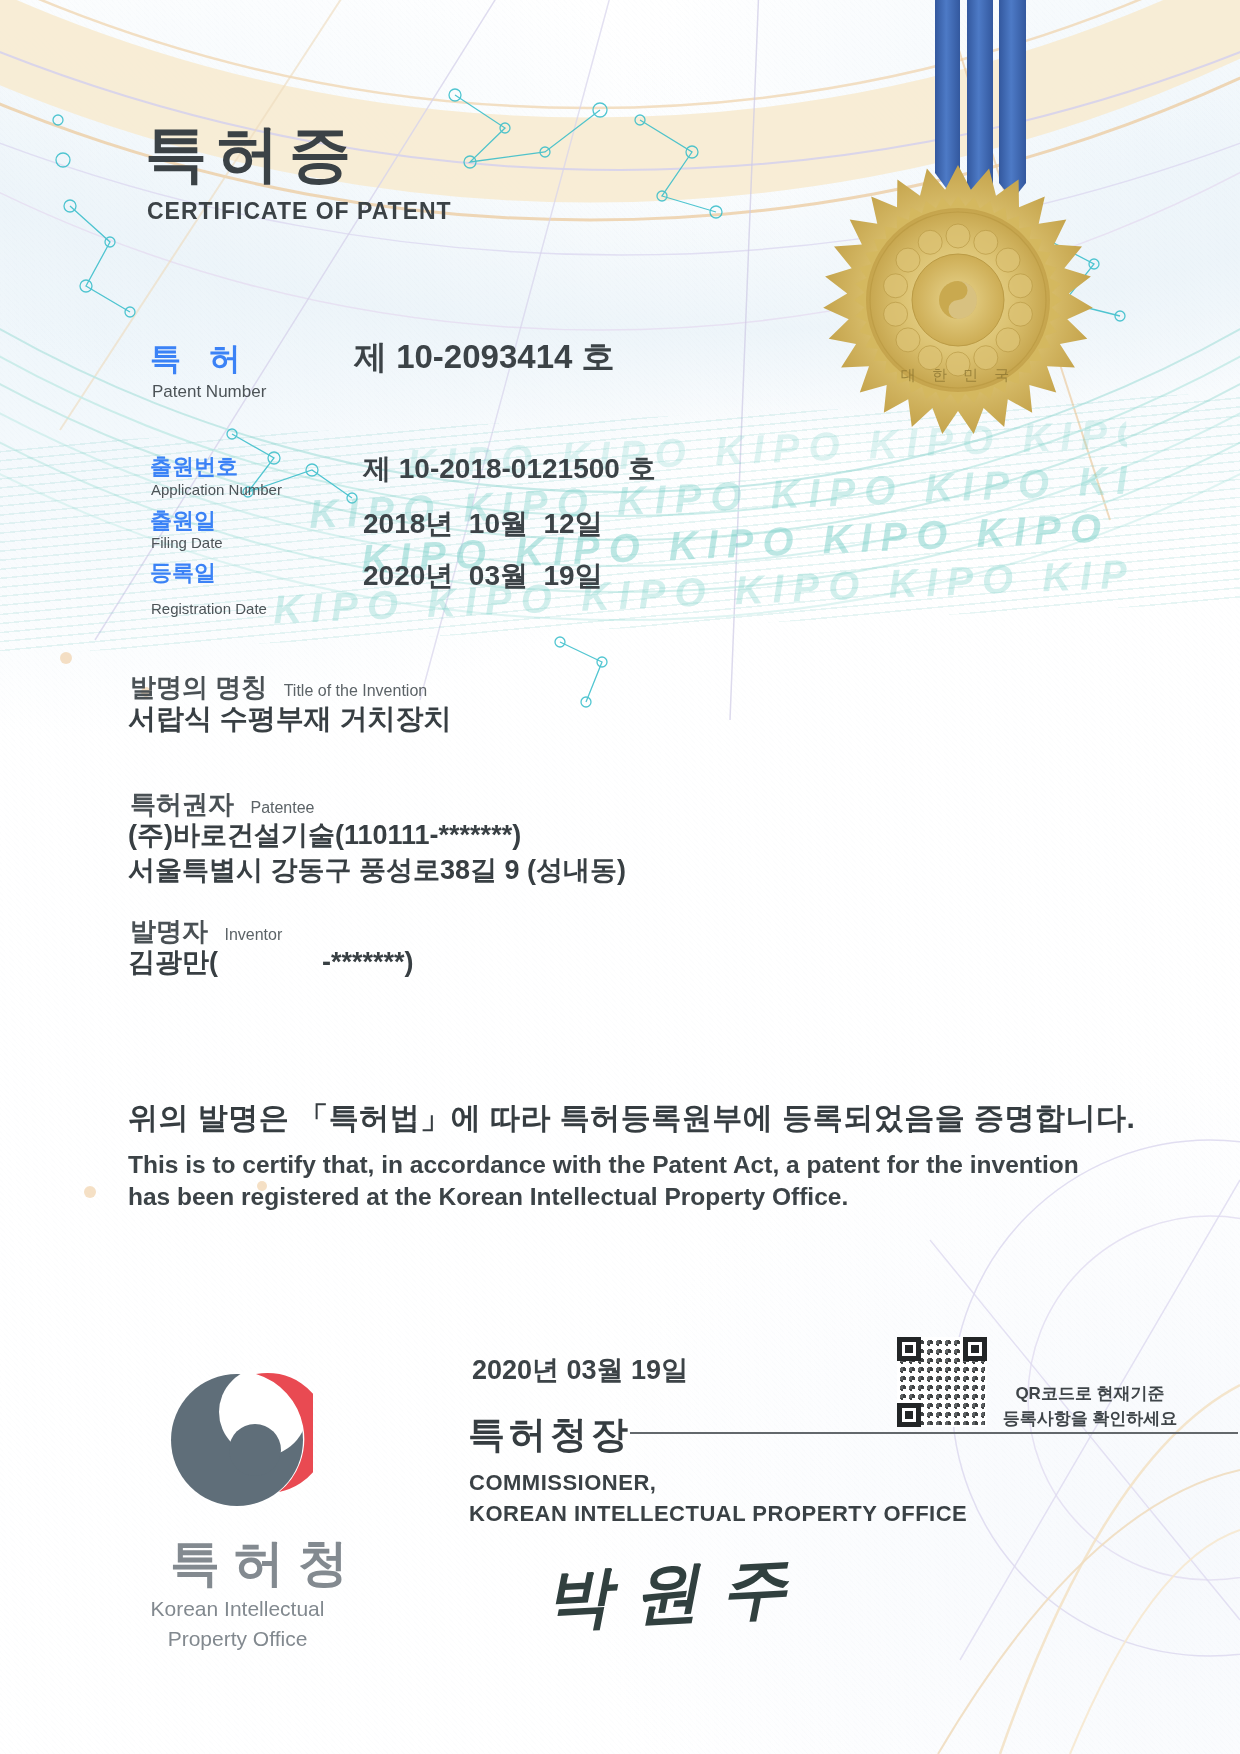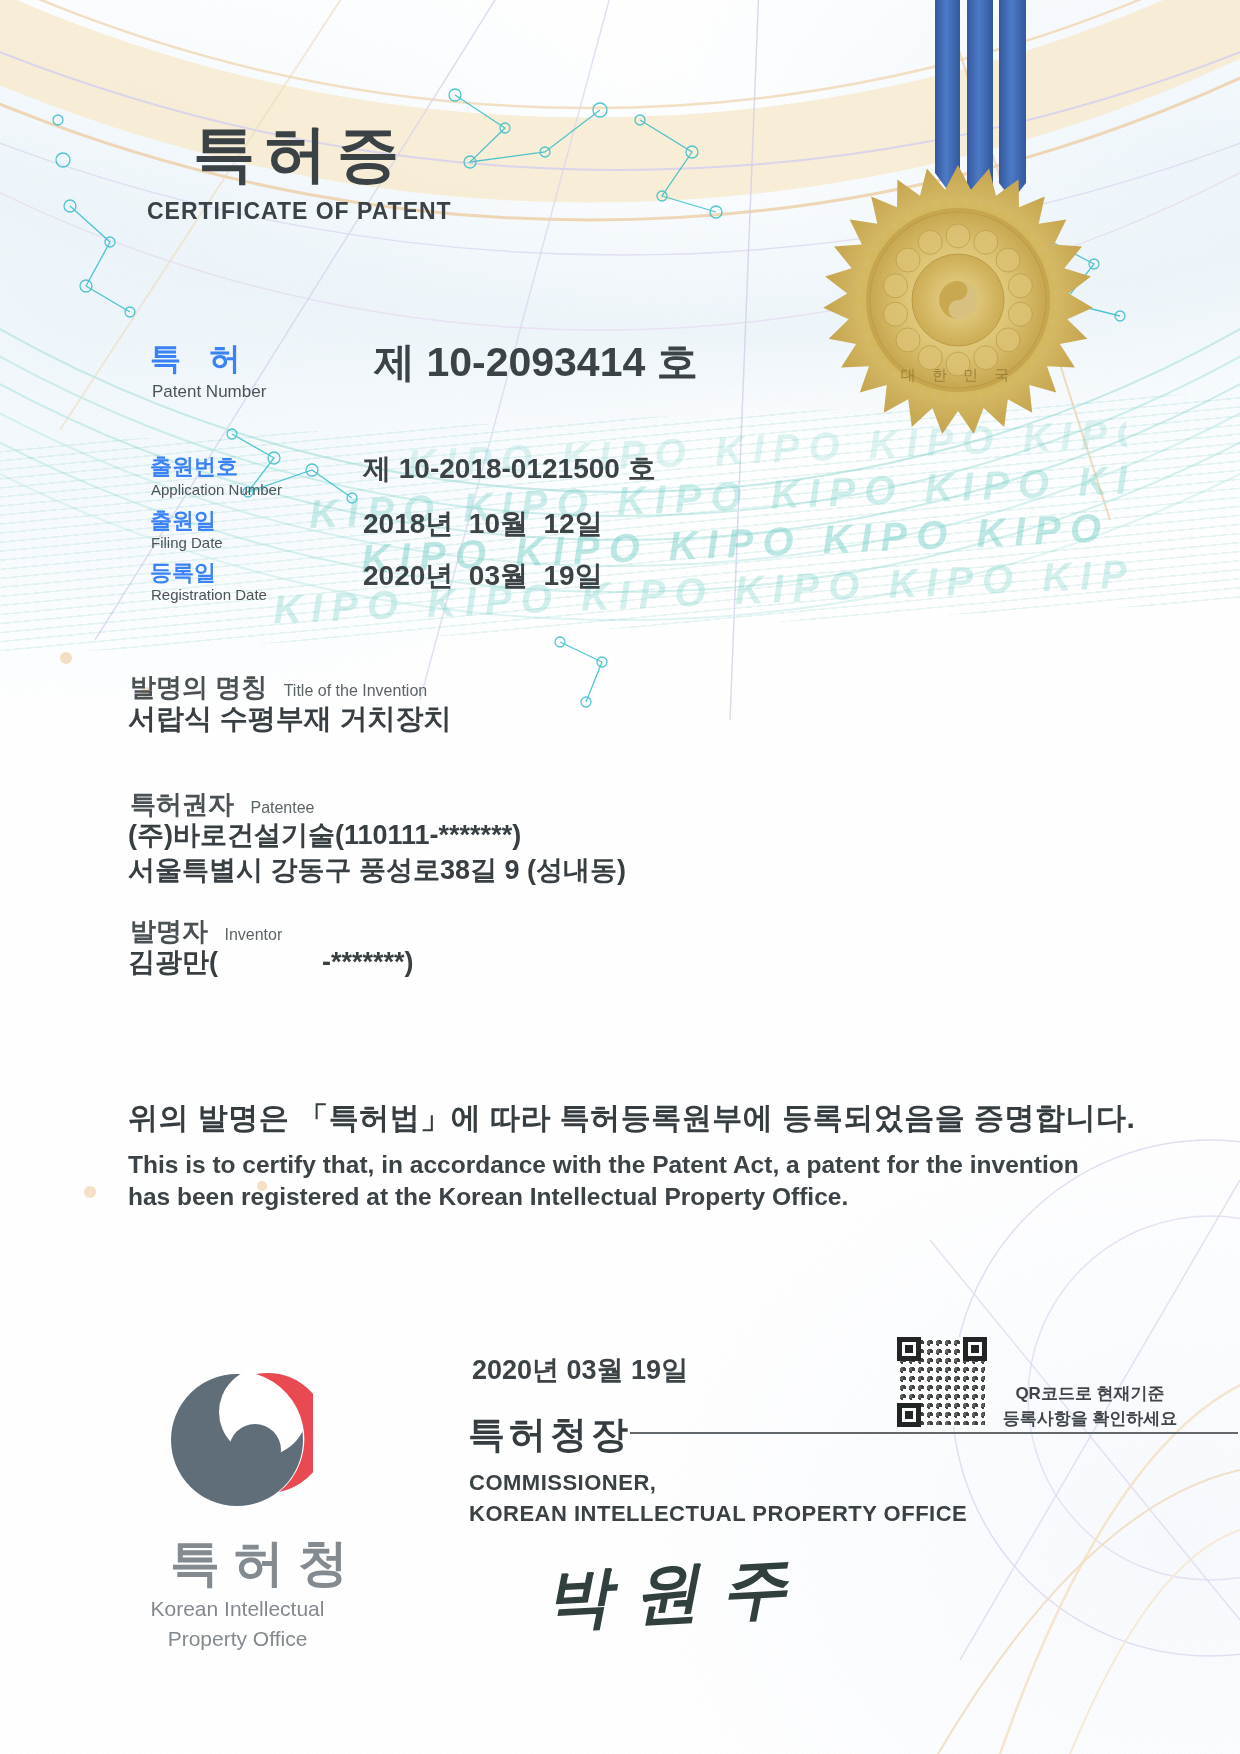--- a/index.html
+++ b/index.html
@@ -31,21 +31,21 @@
   .ribbon{position:absolute;top:0;z-index:2;
     background:linear-gradient(90deg,#33589e,#4d7ac6 45%,#33589e);
     clip-path:polygon(0 0,100% 0,100% calc(100% - 17px),50% 100%,0 calc(100% - 17px));}
   #ribbon-a{left:935px;width:25px;height:190px;}
   #ribbon-b{left:967px;width:26px;height:258px;}
   #ribbon-c{left:999px;width:27px;height:200px;}
   .seal{position:absolute;left:813px;top:155px;z-index:3;}
 
   
   .abs{position:absolute;z-index:4;}
-  .ko-title{font-size:62px;font-weight:700;color:#3b4246;letter-spacing:10px;margin-left:48px;}
+  .ko-title{font-size:62px;font-weight:700;color:#3b4246;letter-spacing:10px;}
   .en-title{font-size:23px;font-weight:700;color:#3b4246;letter-spacing:1px;}
   .flabel{font-weight:700;color:#3b82f6;}
   .fsub{font-weight:400;color:#4c5357;}
   .fv{font-weight:700;color:#3c4347;white-space:pre;}
   .sect-label{font-size:26px;font-weight:700;color:#4a5155;}
   .sect-sub{font-size:16px;font-weight:400;color:#5c6367;margin-left:12px;}
   .big{font-size:27px;font-weight:700;color:#383f43;}
   .statement-ko{font-size:30px;font-weight:700;color:#363d41;letter-spacing:.5px;}
   .statement-en{font-size:24.5px;font-weight:600;color:#3c4347;margin-top:10px;line-height:1.32;}
   .issue-date{font-size:27px;font-weight:600;color:#3c4347;}
@@ -200,32 +200,32 @@
     <circle r="19" fill="#c9a94f"></circle>
     <path d="M 0 -19 A 19 19 0 0 1 0 19 A 9.5 9.5 0 0 1 0 0 A 9.5 9.5 0 0 0 0 -19 Z" fill="#fff" opacity=".28"></path>
     <text y="80" text-anchor="middle" font-size="15" letter-spacing="6" fill="#8a7430" opacity=".75">대 한 민 국</text>
   </svg>
 
   <div class="abs ko-title" style="left:145px;top:112px;">특허증</div>
   <div class="abs en-title" style="left:147px;top:198px;">CERTIFICATE OF PATENT</div>
 
   <div class="abs flabel" style="left:150px;top:338px;font-size:31px;letter-spacing:10px;">특 허</div>
   <div class="abs fsub" style="left:152px;top:382px;font-size:17px;">Patent Number</div>
-  <div class="abs fv" style="left:374px;top:335px;font-size:41px;">제 10-2093414 호</div>
+  <div class="abs fv" style="left:354px;top:335px;font-size:33px;">제 10-2093414 호</div>
 
   <div class="abs flabel" style="left:150px;top:452px;font-size:22px;">출원번호</div>
   <div class="abs fsub" style="left:151px;top:481px;font-size:15px;">Application Number</div>
   <div class="abs fv" style="left:363px;top:450px;font-size:28px;">제 10-2018-0121500 호</div>
 
   <div class="abs flabel" style="left:150px;top:506px;font-size:22px;">출원일</div>
   <div class="abs fsub" style="left:151px;top:534px;font-size:15px;">Filing Date</div>
   <div class="abs fv" style="left:363px;top:505px;font-size:28px;">2018년  10월  12일</div>
 
   <div class="abs flabel" style="left:150px;top:558px;font-size:22px;">등록일</div>
-  <div class="abs fsub" style="left:151px;top:586px;font-size:15px;text-align:center;">Registration Date</div>
+  <div class="abs fsub" style="left:151px;top:600px;font-size:15px;text-align:center;">Registration Date</div>
   <div class="abs fv" style="left:363px;top:557px;font-size:28px;">2020년  03월  19일</div>
 
   <div class="abs" style="left:130px;top:670px;">
     <span class="sect-label">발명의 명칭</span>
     <span class="sect-sub">Title of the Invention</span>
   </div>
   <div class="abs big" style="left:128px;top:700px;font-size:28px;">서랍식 수평부재 거치장치</div>
 
   <div class="abs" style="left:130px;top:787px;">
     <span class="sect-label">특허권자</span>

